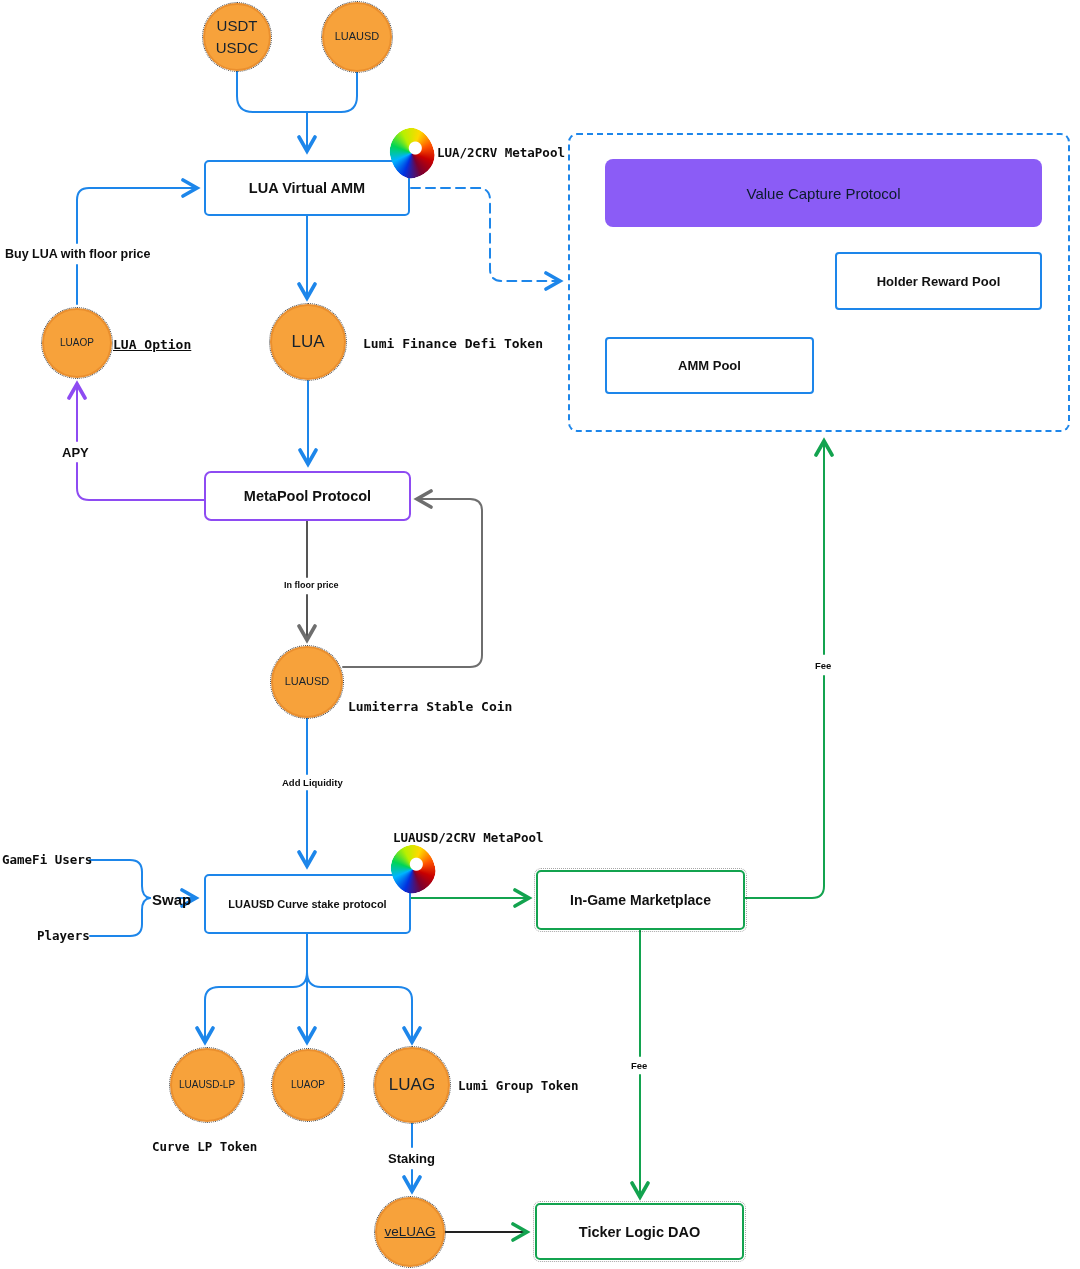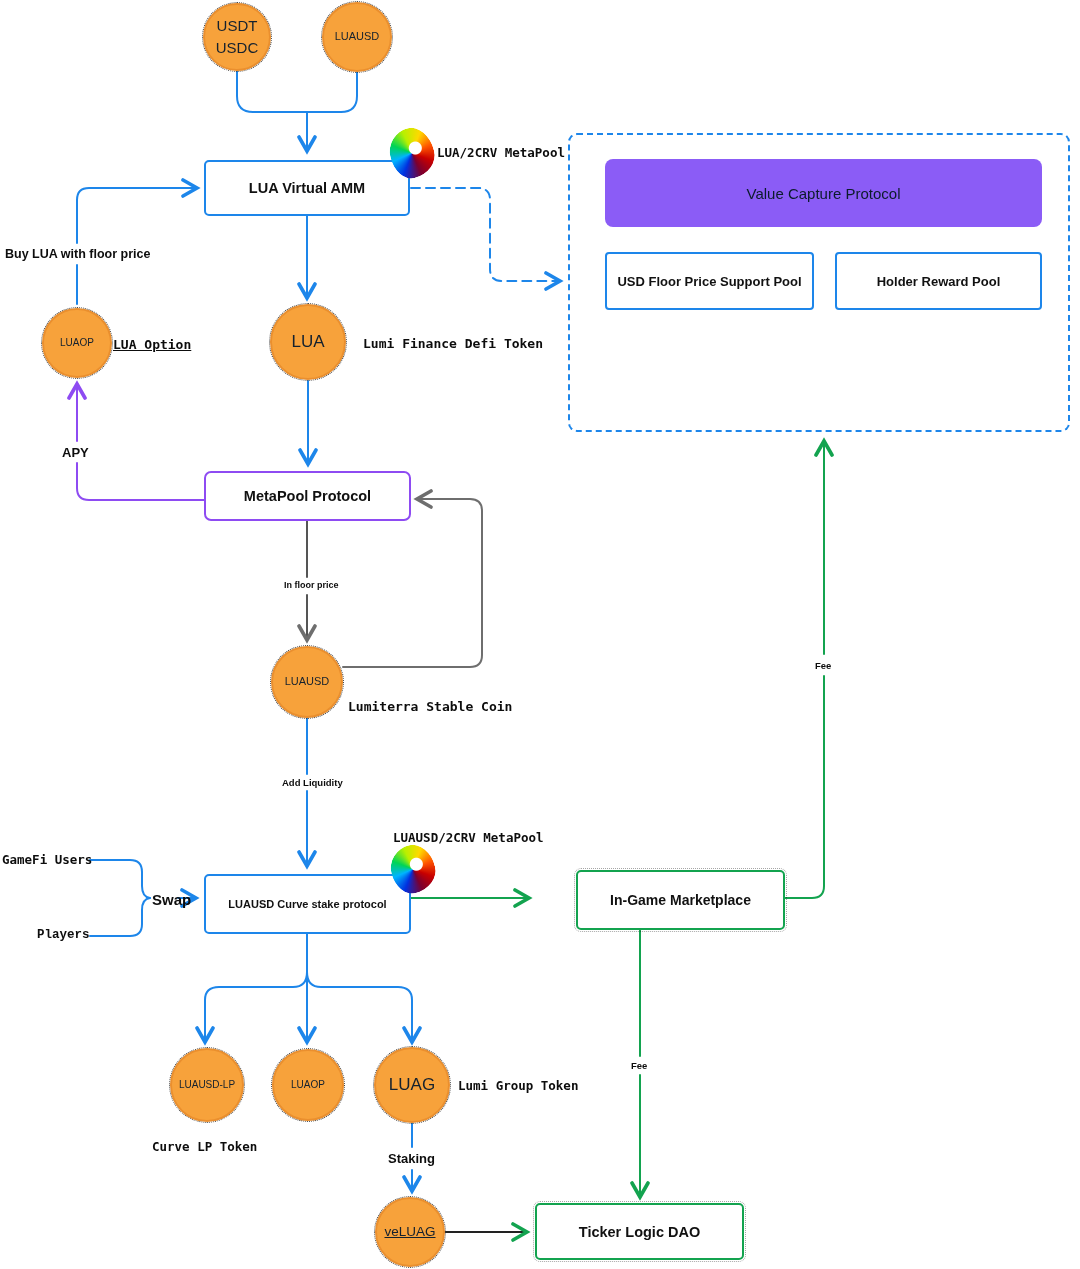--- a/index.html
+++ b/index.html
@@ -118,25 +118,25 @@
   <div class="box blue-box bold14" style="left:204px;top:160px;width:206px;height:56px;">
     <span>LUA Virtual AMM</span>
   </div>
   <div class="curve-logo" style="left:390px;top:128px;width:44px;height:50px;"></div>
   <div class="lbl mono" style="left:437px;top:145px;">LUA/2CRV MetaPool</div>
 
   <div class="vcp">
     <div class="vcp-header">
       <span>Value Capture Protocol</span>
     </div>
-    <div class="pool" style="left:35px;top:117px;">
-      <span>USD Floor Price Support Pool</span>
-    </div>
     <div class="pool" style="left:265px;top:117px;width:207px;">
       <span>Holder Reward Pool</span>
+    </div>
+    <div class="pool" style="left:35px;top:202px;height:57px;">
+      <span>AMM Pool</span>
     </div>
   </div>
 
   <div class="lbl" style="left:5px;top:247px;font-size:12.5px;">Buy LUA with floor price</div>
   <div class="circle" style="left:42px;top:308px;width:70px;height:70px;font-size:10px;">
     <span>LUAOP</span>
   </div>
   <div class="lbl mono" style="left:113px;top:337px;font-size:13px;text-decoration:underline;">LUA Option</div>
   <div class="lbl" style="left:62px;top:445px;font-size:13px;">APY</div>
 
@@ -150,29 +150,29 @@
   </div>
   <div class="lbl tiny" style="left:284px;top:580px;">In floor price</div>
 
   <div class="circle" style="left:271px;top:646px;width:72px;height:72px;font-size:11px;">
     <span>LUAUSD</span>
   </div>
   <div class="lbl mono" style="left:348px;top:699px;font-size:13px;">Lumiterra Stable Coin</div>
   <div class="lbl" style="left:282px;top:777px;font-size:9.5px;">Add Liquidity</div>
 
   <div class="lbl mono" style="left:2px;top:852px;">GameFi Users</div>
-  <div class="lbl mono" style="left:37px;top:928px;font-family:Liberation Mono, monospace;">Players</div>
+  <div class="lbl mono" style="left:37px;top:928px;">Players</div>
   <div class="lbl" style="left:152px;top:891px;font-size:15px;">Swap</div>
   <div class="box blue-box bold11" style="left:204px;top:874px;width:207px;height:60px;">
     <span>LUAUSD Curve stake protocol</span>
   </div>
   <div class="curve-logo" style="left:391px;top:845px;width:44px;height:48px;"></div>
   <div class="lbl mono" style="left:393px;top:830px;">LUAUSD/2CRV MetaPool</div>
 
-  <div class="box green-box bold14" style="left:536px;top:870px;width:209px;height:60px;font-size:14px;margin-left:40px;">
+  <div class="box green-box bold14" style="left:536px;top:870px;width:209px;height:60px;font-size:14px;">
     <span>In-Game Marketplace</span>
   </div>
   <div class="lbl" style="left:815px;top:660px;font-size:9.5px;">Fee</div>
   <div class="lbl" style="left:631px;top:1060px;font-size:9.5px;">Fee</div>
 
   <div class="circle" style="left:170px;top:1048px;width:74px;height:74px;font-size:10px;">
     <span>LUAUSD-LP</span>
   </div>
   <div class="circle" style="left:272px;top:1049px;width:72px;height:72px;font-size:10px;">
     <span>LUAOP</span>

